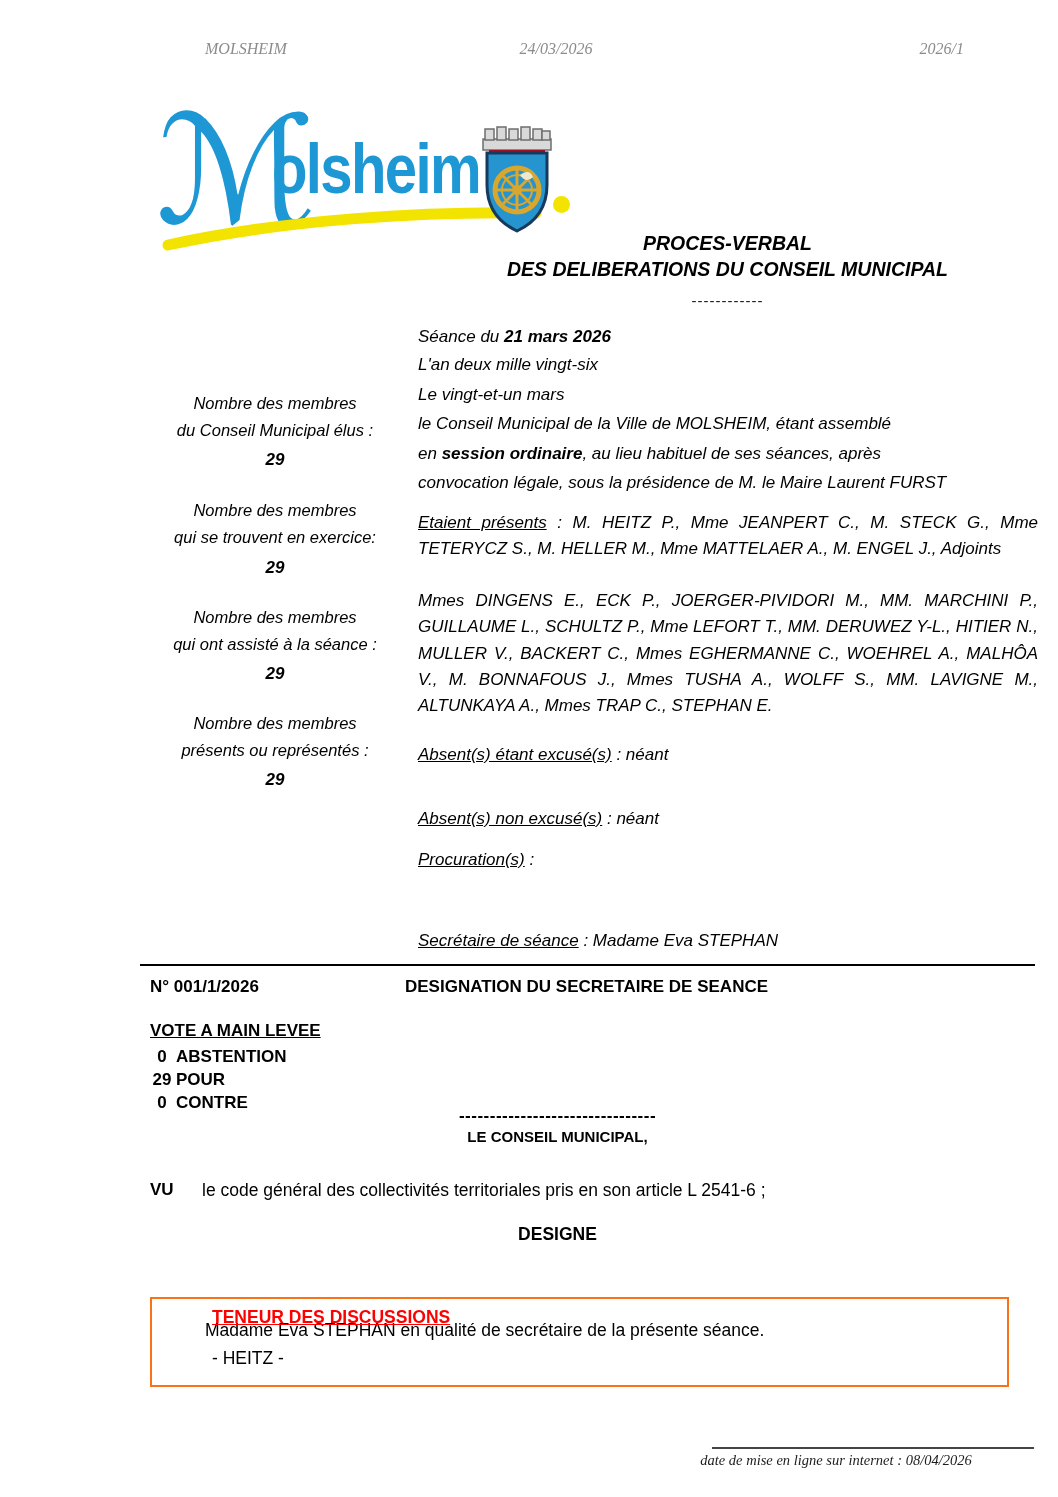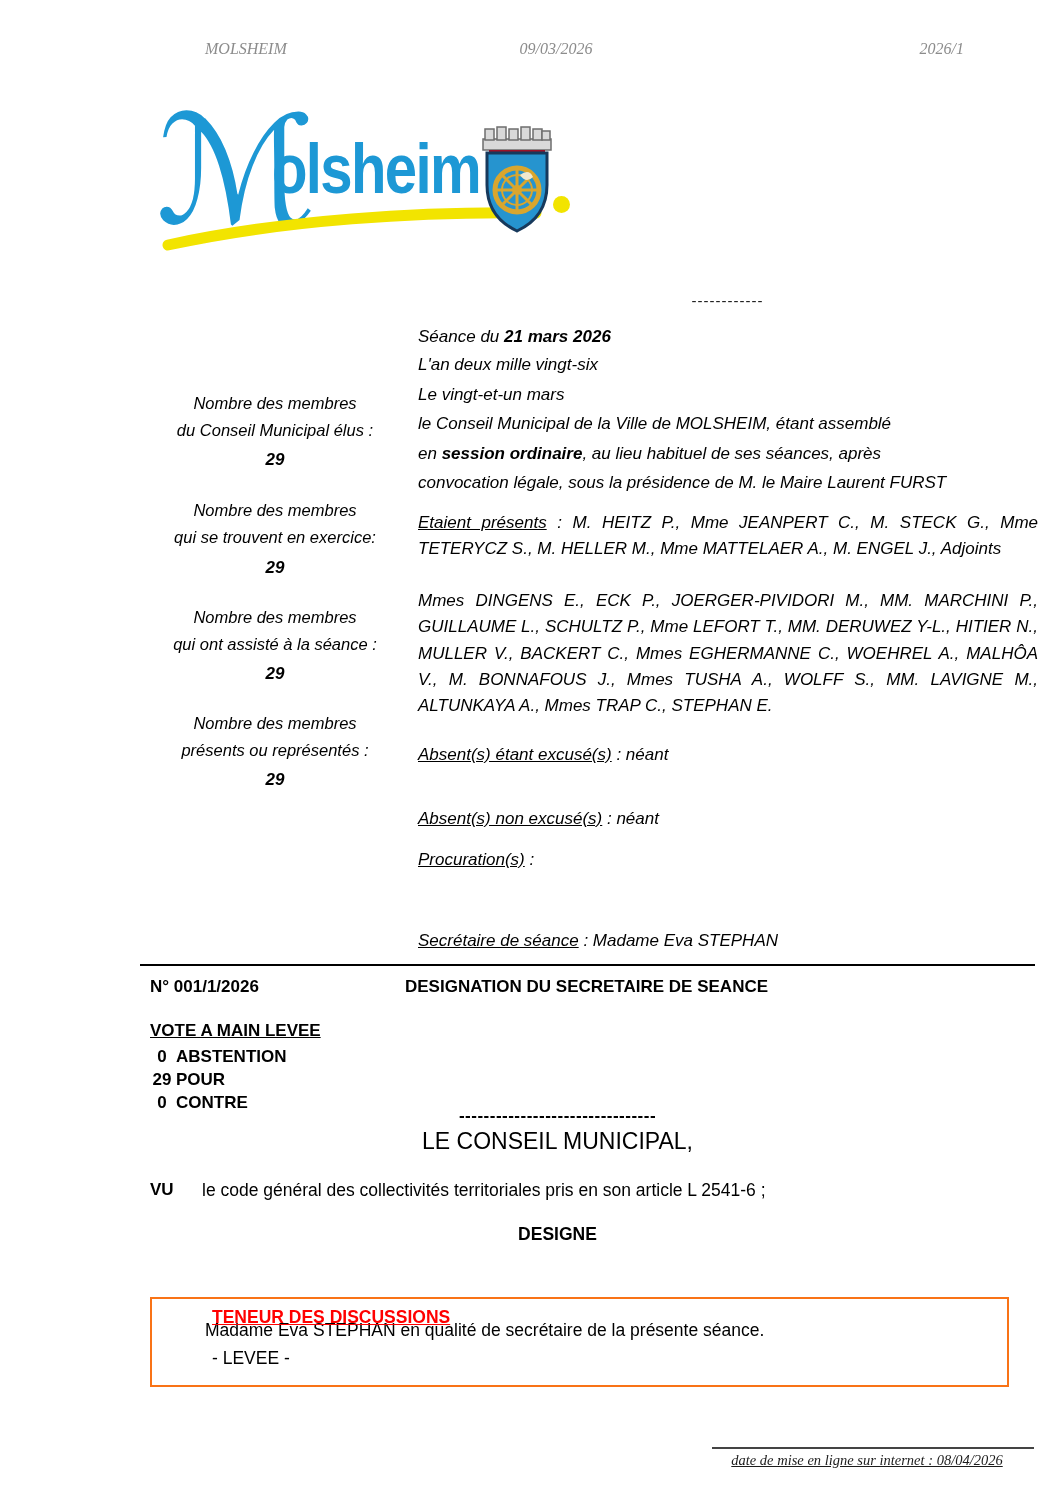--- a/index.html
+++ b/index.html
@@ -32,21 +32,21 @@
   .box{border:2px solid #f97316;}
   .box-title{font-size:17.5px;font-weight:bold;color:#ff0000;text-decoration:underline;}
   .dashed-sep{font-size:17px;font-weight:bold;letter-spacing:0.5px;}
 </style>
 </head>
 <body>
 
 <div class="page">
 
   <div class="abs hdr" style="left:205px;top:40px;">MOLSHEIM</div>
-  <div class="abs hdr" style="left:446px;top:40px;width:220px;text-align:center;">09/03/2026</div>
+  <div class="abs hdr" style="left:446px;top:40px;width:220px;text-align:center;">24/03/2026</div>
   <div class="abs hdr" style="left:850px;top:40px;width:114px;text-align:right;">2026/1</div>
 
   <div class="abs logo-m" style="left:156px;top:96px;">ℳ</div>
   <div class="abs logo-word" style="left:272px;top:134px;">olsheim</div>
   <svg class="abs" style="left:162px;top:200px;" width="385" height="56" viewBox="0 0 385 56">
     <path d="M 6 45 C 120 20 260 11 374 13" stroke="#f2e400" stroke-width="11" fill="none" stroke-linecap="round"></path>
   </svg>
   <svg class="abs" style="left:480px;top:126px;" width="74" height="110" viewBox="0 0 74 110">
     <g stroke="#6e6e6e" stroke-width="1.5" fill="#d9d9d9">
       <rect x="3" y="13" width="68" height="11"></rect>
@@ -65,20 +65,24 @@
       <line x1="37" y1="42" x2="37" y2="86" stroke-width="3"></line>
       <line x1="15" y1="64" x2="59" y2="64" stroke-width="3"></line>
       <line x1="22" y1="49" x2="52" y2="79" stroke-width="3"></line>
       <line x1="52" y1="49" x2="22" y2="79" stroke-width="3"></line>
     </g>
     <circle cx="37" cy="64" r="5" fill="#d9a62e"></circle>
     <path d="M40 49 q9 -7 13 2 q-7 7 -13 -2 Z" fill="#efe8d0"></path>
   </svg>
   <div class="abs logo-dot" style="left:553px;top:196px;"></div>
 
+  <div class="abs" style="left:420px;top:230px;width:615px;">
+    <div class="title-line">PROCES-VERBAL</div>
+    <div class="title-line">DES DELIBERATIONS DU CONSEIL MUNICIPAL</div>
+  </div>
   <div class="abs title-sep" style="left:420px;top:292px;width:615px;">------------</div>
 
   <div class="abs leftlbl" style="left:150px;top:390px;">
     <div>Nombre des membres</div>
     <div>du Conseil Municipal élus :</div>
   </div>
   <div class="abs leftval" style="left:150px;top:450px;">29</div>
 
   <div class="abs leftlbl" style="left:150px;top:497px;">
     <div>Nombre des membres</div>
@@ -135,29 +139,29 @@
   <div class="abs bold17" style="left:405px;top:977px;">DESIGNATION DU SECRETAIRE DE SEANCE</div>
 
   <div class="abs bold17 u" style="left:150px;top:1021px;">VOTE A MAIN LEVEE</div>
   <div class="abs" style="left:148px;top:1045px;">
     <div class="vote-row"><span class="vote-num">0</span><span>ABSTENTION</span></div>
     <div class="vote-row"><span class="vote-num">29</span><span>POUR</span></div>
     <div class="vote-row"><span class="vote-num">0</span><span>CONTRE</span></div>
   </div>
 
   <div class="abs center-block dashed-sep" style="left:150px;top:1106px;width:815px;">--------------------------------</div>
-  <div class="abs center-block" style="left:150px;top:1128px;width:815px;font-size:23px;font-weight:normal;">LE CONSEIL MUNICIPAL,</div>
+  <div class="abs center-block" style="left:150px;top:1128px;width:815px;font-size:15px;font-weight:bold;">LE CONSEIL MUNICIPAL,</div>
 
   <div class="abs bold17" style="left:150px;top:1180px;">VU</div>
   <div class="abs reg17" style="left:202px;top:1180px;width:836px;">le code général des collectivités territoriales pris en son article L 2541-6 ;</div>
 
   <div class="abs center-block" style="left:150px;top:1224px;width:815px;font-size:17.5px;font-weight:bold;">DESIGNE</div>
   <div class="abs reg17" style="left:205px;top:1320px;width:833px;">Madame Eva STEPHAN en qualité de secrétaire de la présente séance.</div>
 
   <div class="abs box" style="left:150px;top:1297px;width:855px;height:86px;">
     <div class="box-title" style="margin:8px 0 0 60px;">TENEUR DES DISCUSSIONS</div>
-    <div class="reg17" style="margin:20px 0 0 60px;">- LEVEE -</div>
+    <div class="reg17" style="margin:20px 0 0 60px;">- HEITZ -</div>
   </div>
 
   <div class="abs" style="left:712px;top:1447px;width:322px;height:2px;background:#444;"></div>
-  <div class="abs ftr center-block" style="left:700px;top:1452px;width:334px;text-decoration:underline;">date de mise en ligne sur internet : 08/04/2026</div>
+  <div class="abs ftr center-block" style="left:669px;top:1452px;width:334px;">date de mise en ligne sur internet : 08/04/2026</div>
 
 </div>
 
 </body></html>

